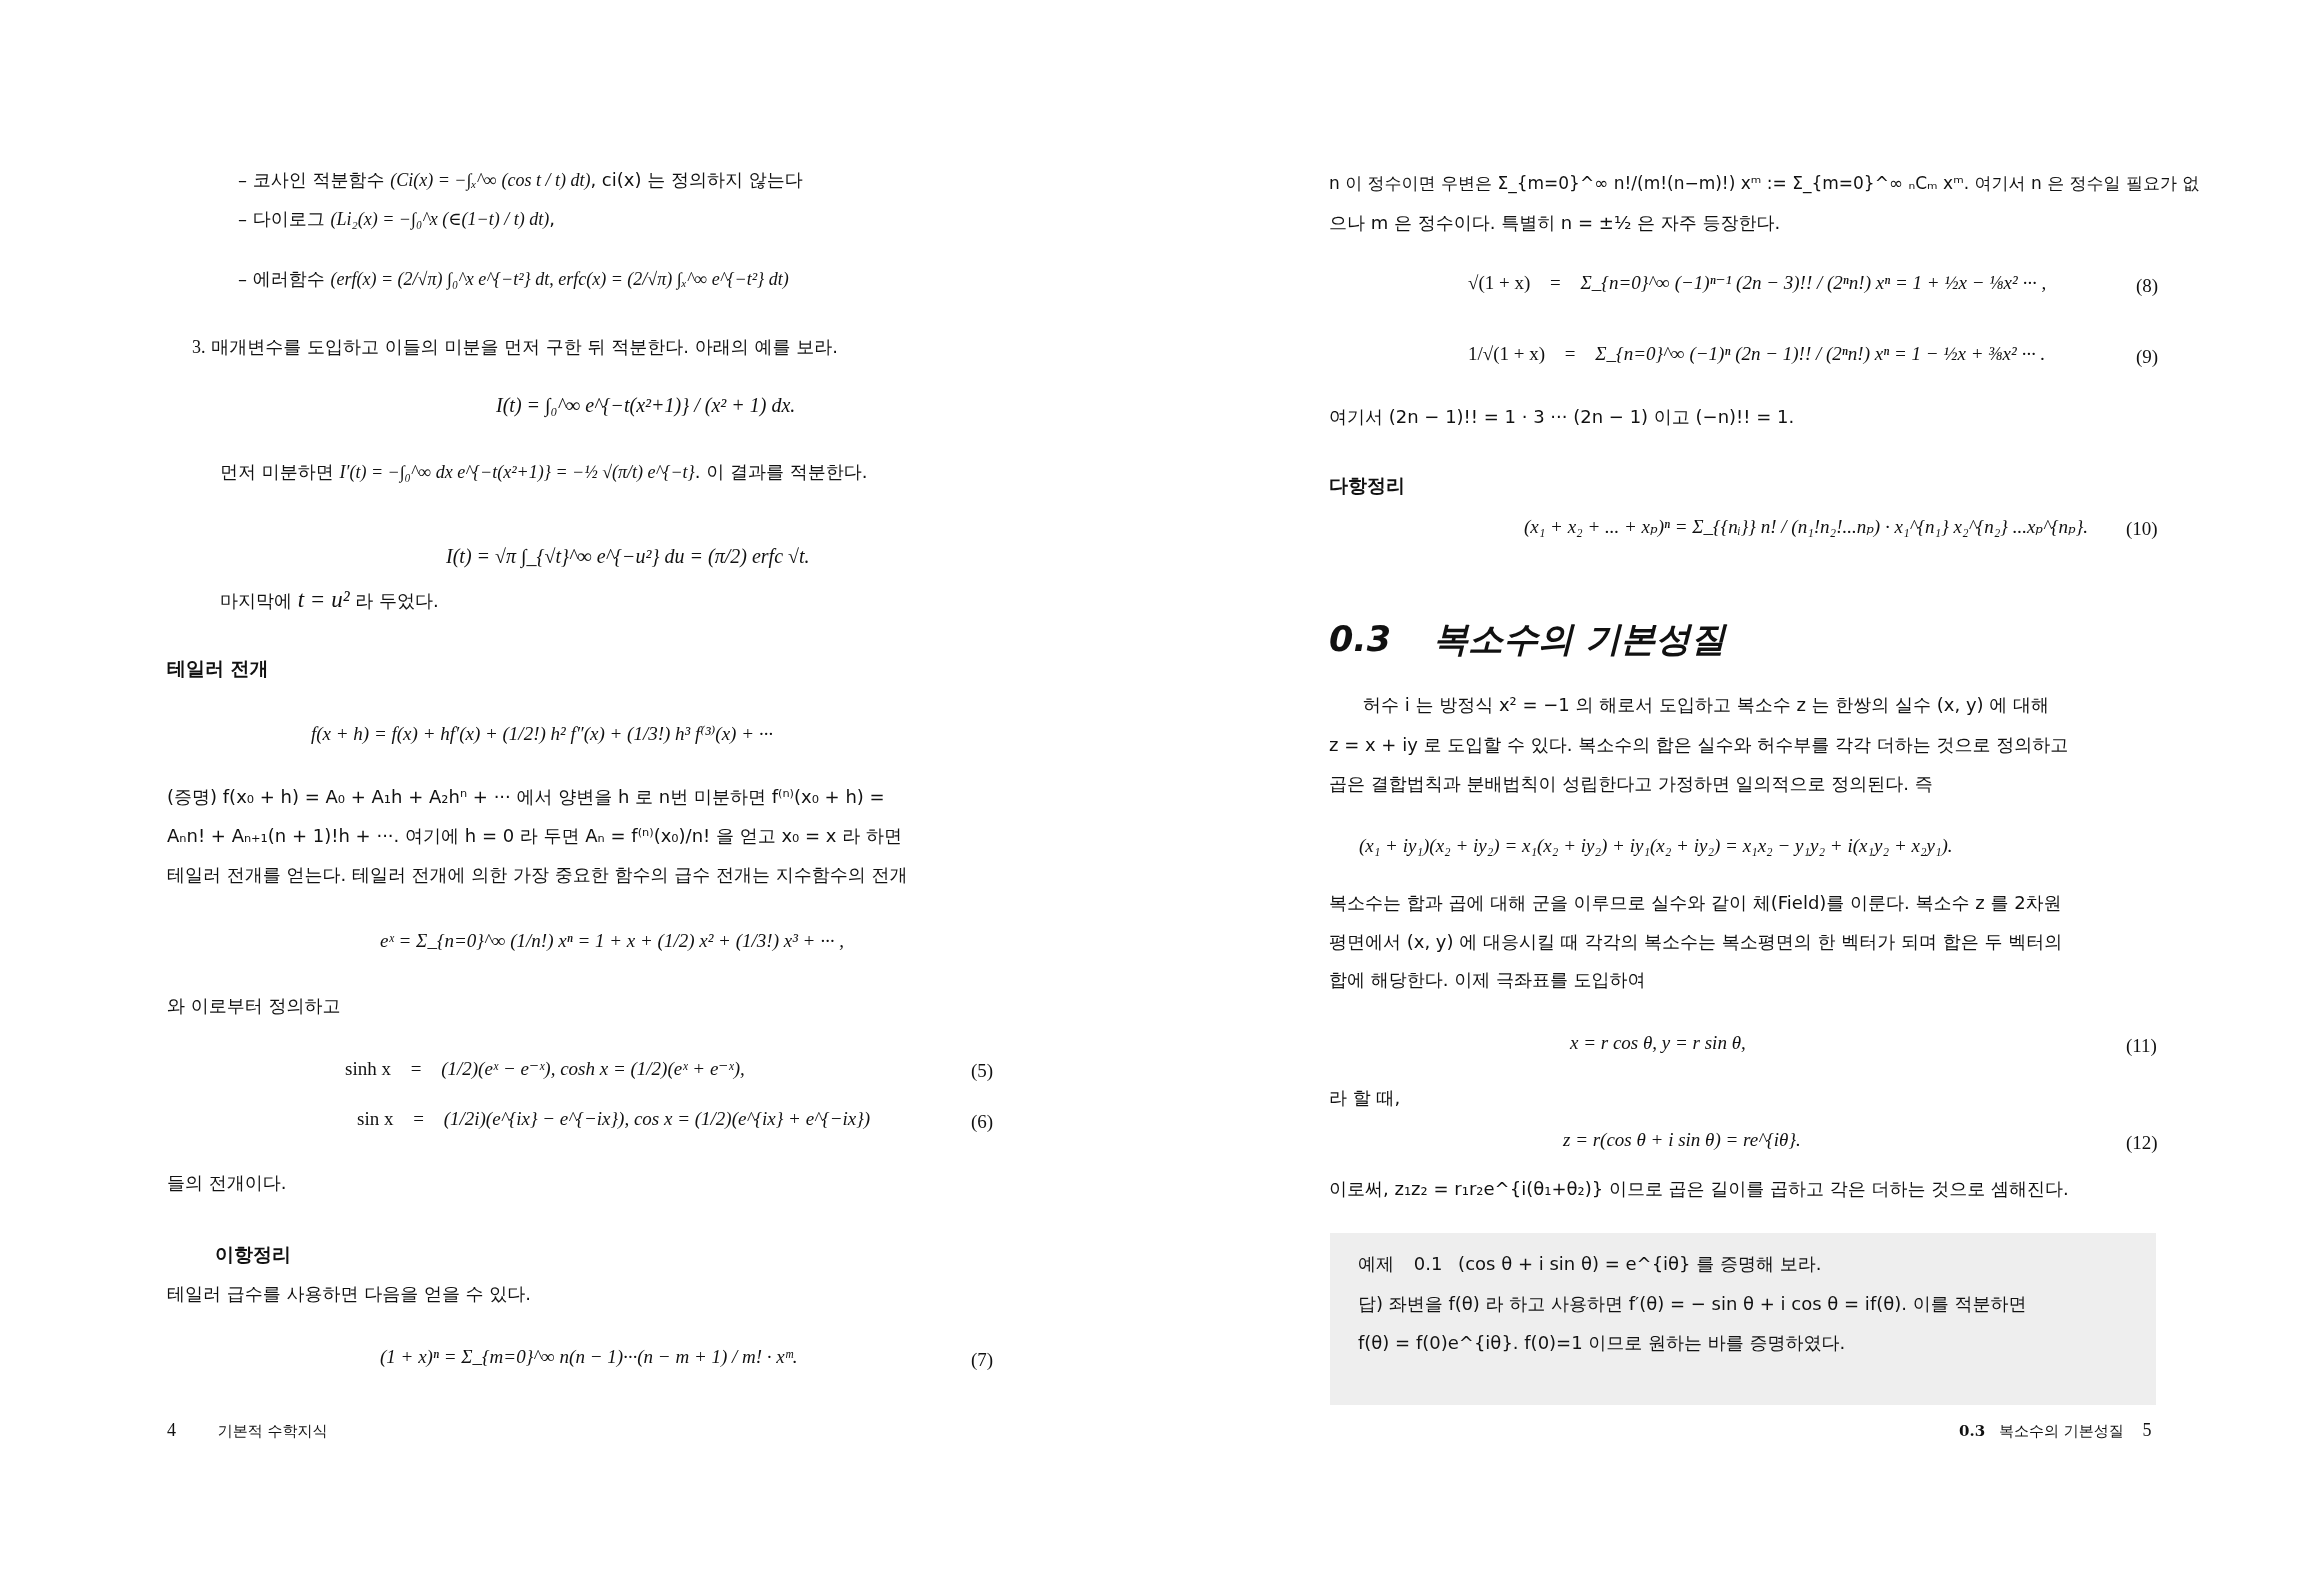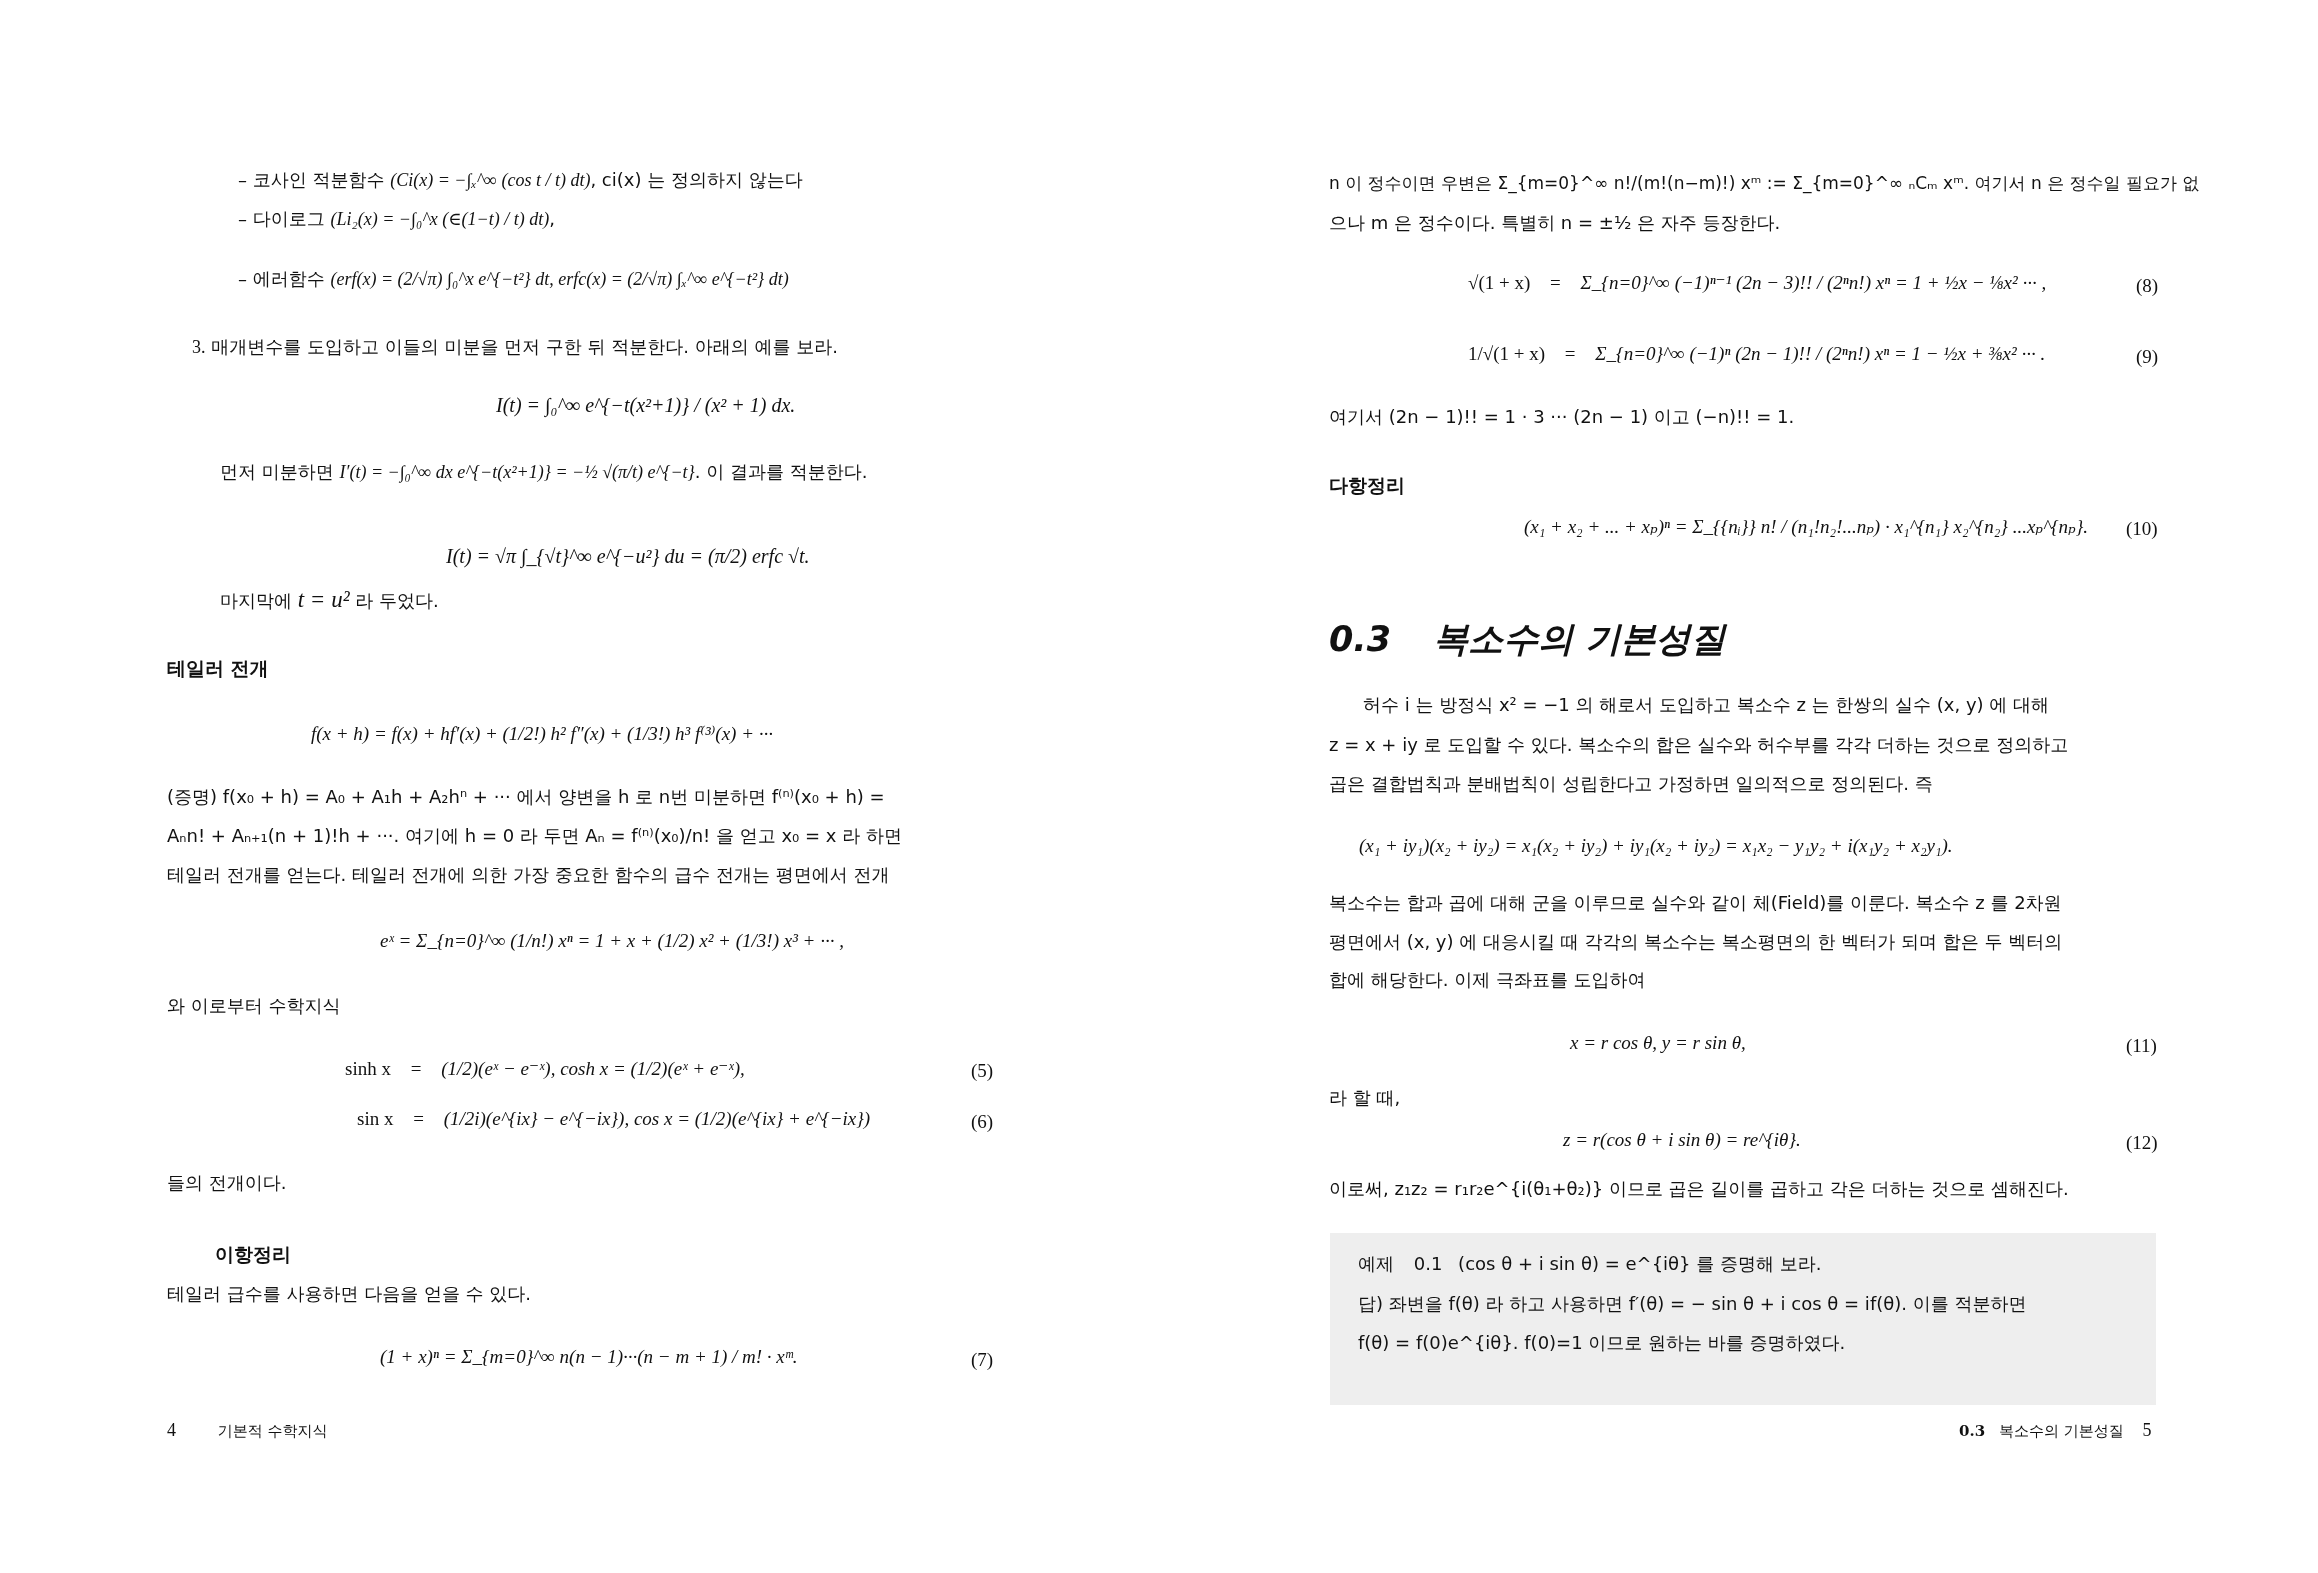--- a/index.html
+++ b/index.html
@@ -56,25 +56,25 @@
     <span class="math" style="font-size:23px;">t = u²</span>
     <span>라 두었다.</span>
   </div>
 
   <div class="ln heading" style="left:167px; top:659px;">테일러 전개</div>
 
   <div class="ln math" style="left:311px; top:724px; font-size:19px;">f(x + h) = f(x) + hf′(x) + (1/2!) h² f″(x) + (1/3!) h³ f⁽³⁾(x) + ···</div>
 
   <div class="ln kr" style="left:167px; top:788px;">(증명) f(x₀ + h) = A₀ + A₁h + A₂hⁿ + ··· 에서 양변을 h 로 n번 미분하면 f⁽ⁿ⁾(x₀ + h) =</div>
   <div class="ln kr" style="left:167px; top:827px;">Aₙn! + Aₙ₊₁(n + 1)!h + ···. 여기에 h = 0 라 두면 Aₙ = f⁽ⁿ⁾(x₀)/n! 을 얻고 x₀ = x 라 하면</div>
-  <div class="ln kr" style="left:167px; top:866px;">테일러 전개를 얻는다. 테일러 전개에 의한 가장 중요한 함수의 급수 전개는 평면에서 전개</div>
+  <div class="ln kr" style="left:167px; top:866px;">테일러 전개를 얻는다. 테일러 전개에 의한 가장 중요한 함수의 급수 전개는 지수함수의 전개</div>
 
   <div class="ln math" style="left:380px; top:931px; font-size:19px;">eˣ = Σ_{n=0}^∞ (1/n!) xⁿ = 1 + x + (1/2) x² + (1/3!) x³ + ··· ,</div>
 
-  <div class="ln kr" style="left:167px; top:997px;">와 이로부터 수학지식</div>
+  <div class="ln kr" style="left:167px; top:997px;">와 이로부터 정의하고</div>
 
   <div class="ln math" style="left:345px; top:1059px; font-size:19px;">
     <span class="rm">sinh x</span>
     <span class="rm" style="margin:0 15px;">=</span>
     <span>(1/2)(eˣ − e⁻ˣ),     cosh x = (1/2)(eˣ + e⁻ˣ),</span>
   </div>
   <div class="eqnum" style="left:971px; top:1060px;">(5)</div>
 
   <div class="ln math" style="left:357px; top:1109px; font-size:19px;">
     <span class="rm">sin x</span>

